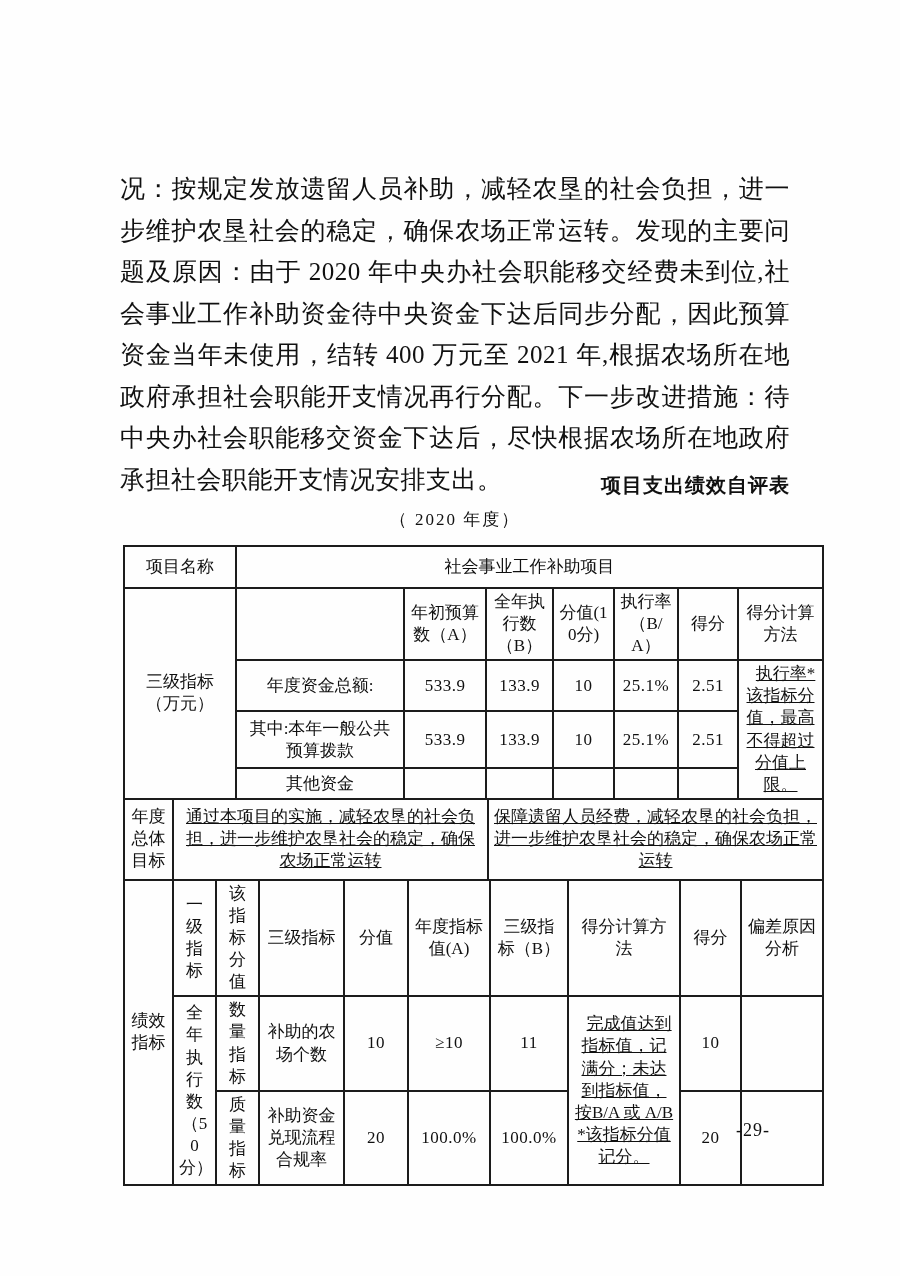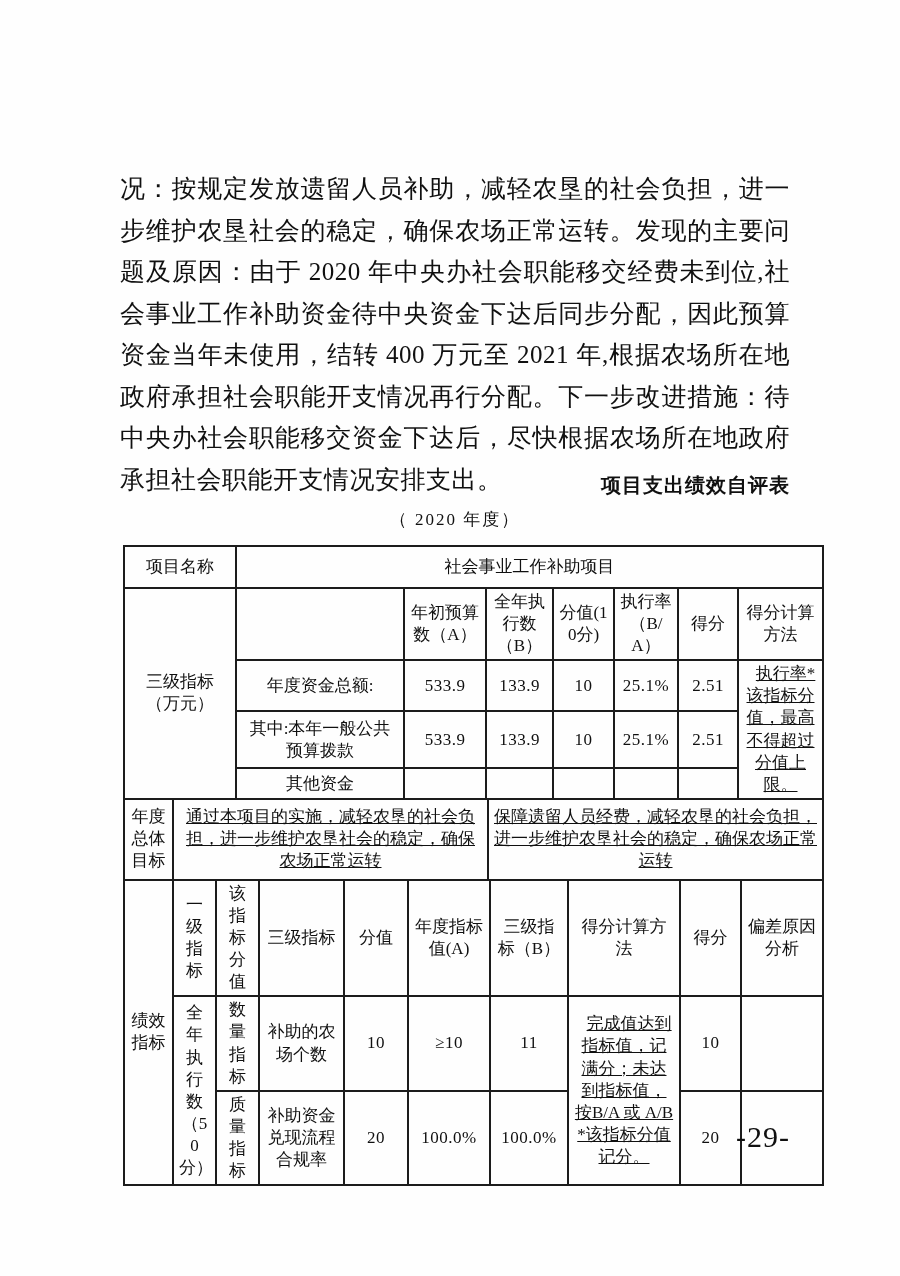--- a/index.html
+++ b/index.html
@@ -43,21 +43,21 @@
   }
   td.num{font-size:18px;letter-spacing:0.5px;margin-left:29px;}
   td.method{
     text-align:left;font-size:16px;line-height:1.35;
     padding:2px 5px;text-indent:0.6em;text-decoration:underline;
   }
   td.goaltext{font-size:17px;line-height:1.45;padding:4px 8px;text-decoration:underline;}
   td.small{font-size:16px;}
   .page-number{
     position:absolute;left:736px;top:1120px;
-    font-size:30px;letter-spacing:1px;
+    font-size:18px;letter-spacing:1px;
   }
 </style>
 </head>
 <body>
 
 <div class="page">
 
   <div class="para">况：按规定发放遗留人员补助，减轻农垦的社会负担，进一步维护农垦社会的稳定，确保农场正常运转。发现的主要问题及原因：由于 2020 年中央办社会职能移交经费未到位,社会事业工作补助资金待中央资金下达后同步分配，因此预算资金当年未使用，结转 400 万元至 2021 年,根据农场所在地政府承担社会职能开支情况再行分配。下一步改进措施：待中央办社会职能移交资金下达后，尽快根据农场所在地政府承担社会职能开支情况安排支出。</div>
 
   <div class="tbl-title">项目支出绩效自评表</div>

